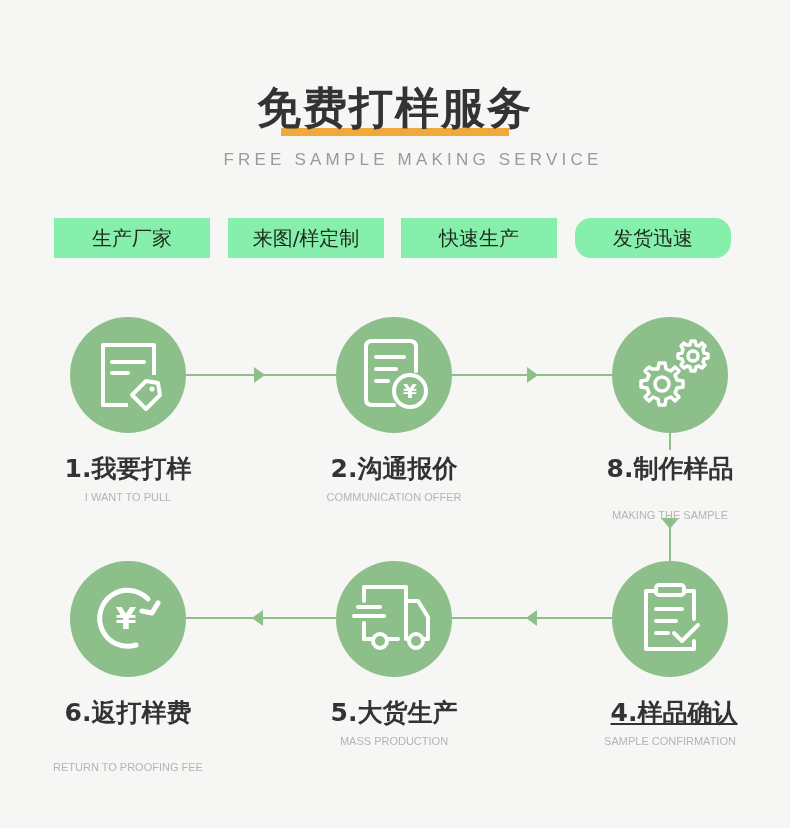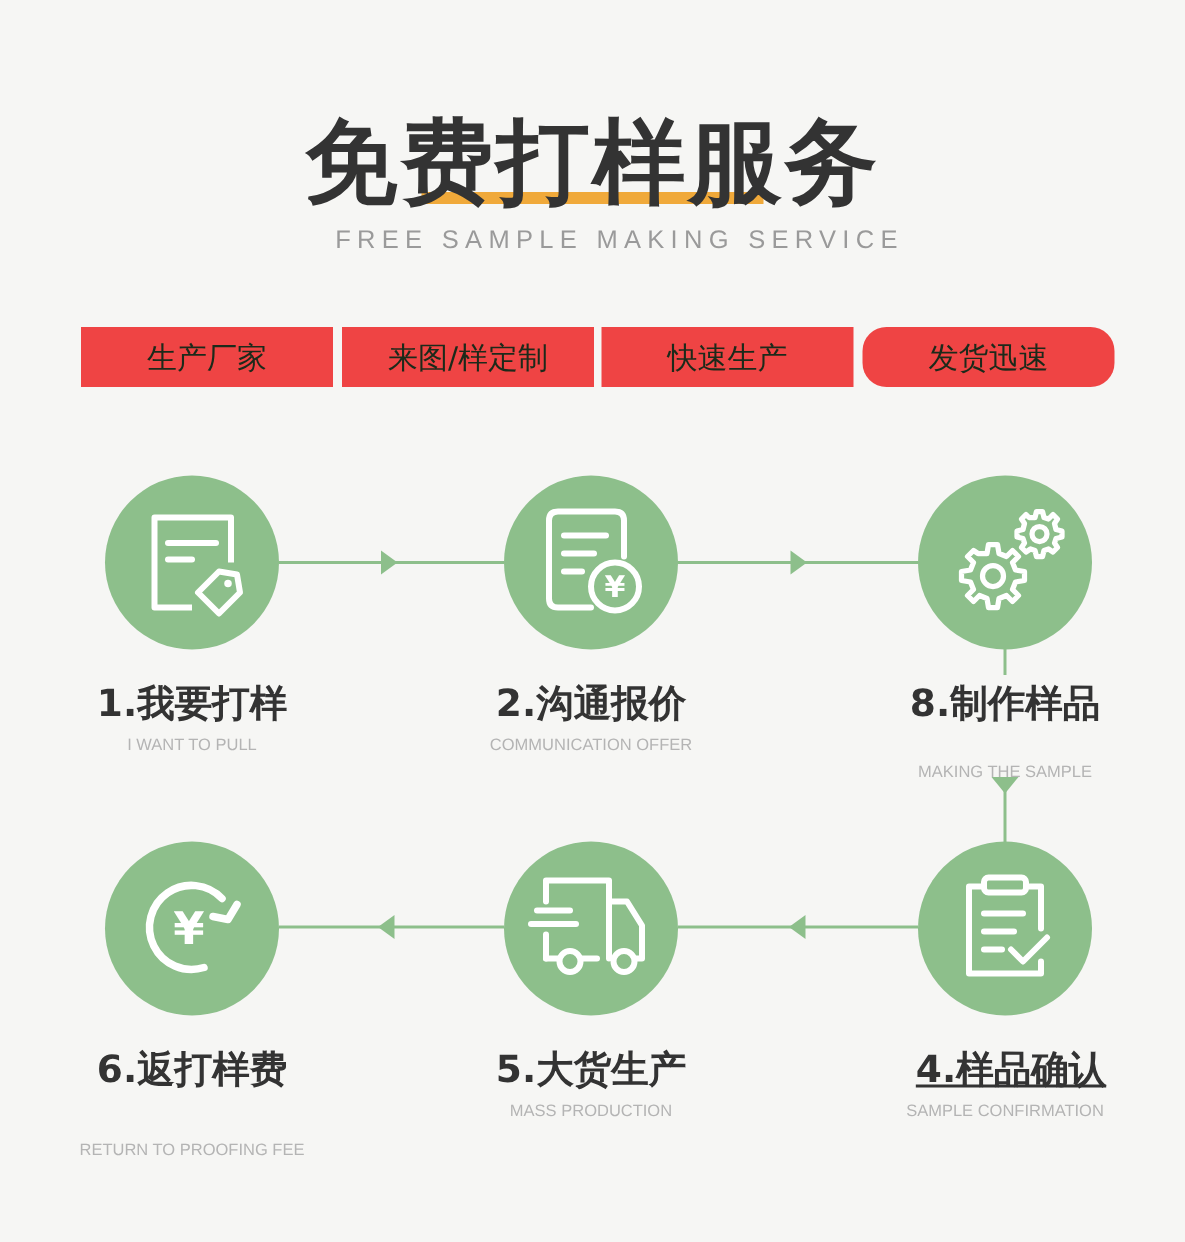--- a/index.html
+++ b/index.html
@@ -5,39 +5,39 @@
     * { margin: 0; padding: 0; box-sizing: border-box; }
     html, body { width: 790px; height: 828px; overflow: hidden; }
     body {
       background: #f6f6f4;
       font-family: "DejaVu Sans", "Liberation Sans", sans-serif;
       position: relative;
     }
     .title {
       position: absolute; left: 0; top: 72px; width: 790px;
       text-align: center;
-      font-size: 62px; font-weight: bold; color: #333333;
+      font-size: 44px; font-weight: bold; color: #333333;
       letter-spacing: 2px;
       line-height: 72px;
     }
     .title-underline {
       position: absolute; left: 281px; top: 128px; width: 228px; height: 8px;
       background: #f0a93a;
     }
     .title-text { position: relative; z-index: 2; }
     .subtitle {
       position: absolute; left: 0; top: 150px; width: 790px;
       text-align: center;
       font-family: "Liberation Sans", sans-serif;
       font-size: 17px; letter-spacing: 4.2px; color: #9a9a9a; padding-left: 36px;
     }
     .tags { position: absolute; top: 218px; left: 54px; }
     .tag {
-      position: absolute; top: 0; height: 40px; width: 168px;
-      background: #ef4444;
+      position: absolute; top: 0; height: 40px; width: 156px;
+      background: #86efac;
       color: #1b2a1a;
       font-size: 20px; line-height: 40px; text-align: center;
     }
     .circle {
       position: absolute; width: 116px; height: 116px; border-radius: 50%;
       background: #8dbf8b;
     }
     .circle svg { position: absolute; left: 0; top: 0; width: 116px; height: 116px; }
     .hline { position: absolute; height: 2px; background: #8dbf8b; }
     .vline { position: absolute; width: 2px; background: #8dbf8b; }

